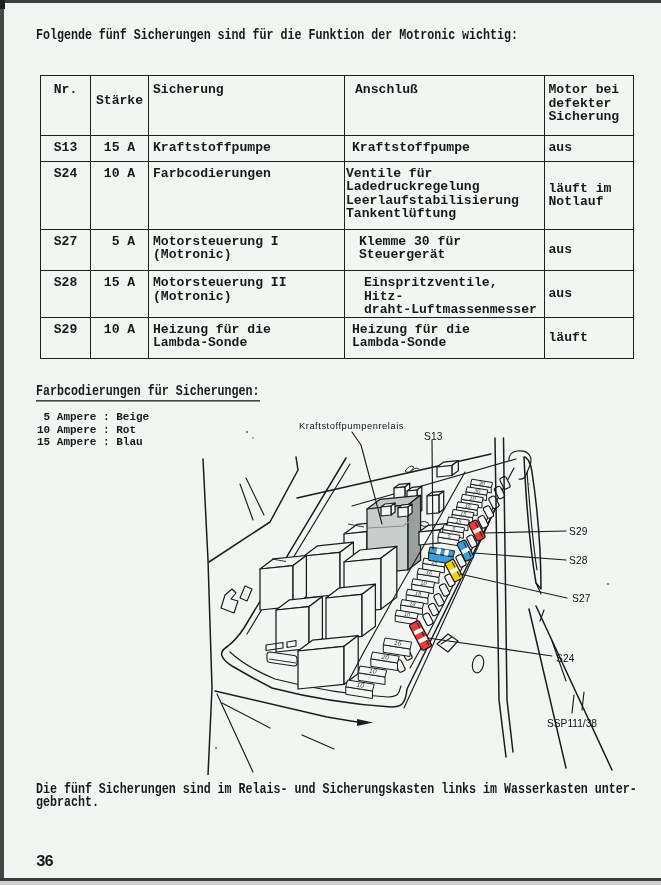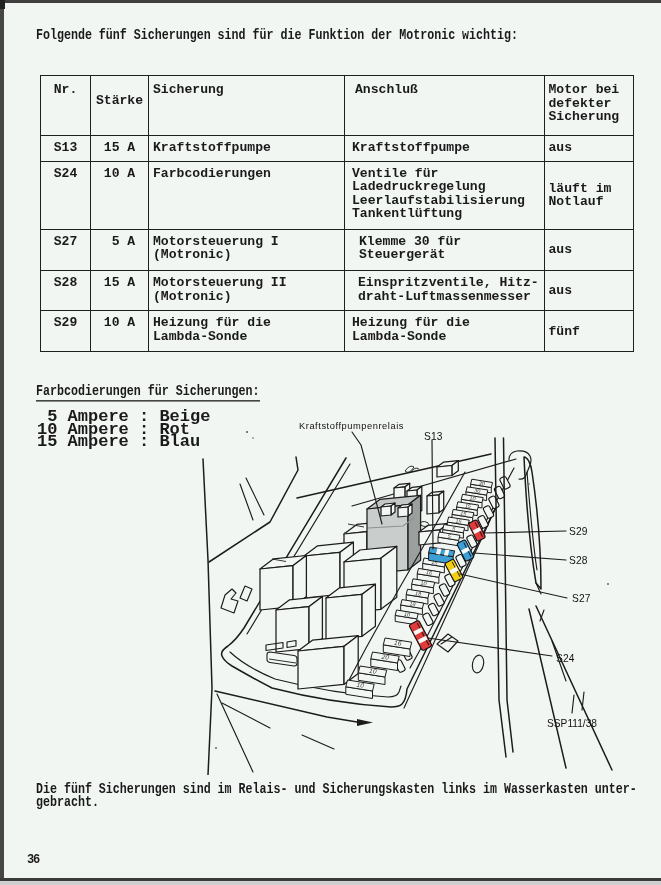--- a/index.html
+++ b/index.html
@@ -40,50 +40,50 @@
         <td class="c">S13</td>
         <td class="c">15 A</td>
         <td>Kraftstoffpumpe</td>
         <td style="padding-left:7px">Kraftstoffpumpe</td>
         <td class="m">aus</td>
       </tr>
 <tr style="height:68.3px">
         <td class="c">S24</td>
         <td class="c">10 A</td>
         <td>Farbcodierungen</td>
-        <td style="padding-left:7px">Ventile für<br>Ladedruckregelung<br>Leerlaufstabilisierung<br>Tankentlüftung</td>
+        <td style="padding-left:1px">Ventile für<br>Ladedruckregelung<br>Leerlaufstabilisierung<br>Tankentlüftung</td>
         <td class="m">läuft im<br>Notlauf</td>
       </tr>
 <tr style="height:41.4px">
         <td class="c">S27</td>
         <td class="c">&nbsp;5 A</td>
         <td>Motorsteuerung I<br>(Motronic)</td>
         <td style="padding-left:14px">Klemme 30 für<br>Steuergerät</td>
         <td class="m">aus</td>
       </tr>
 <tr style="height:40.3px">
         <td class="c">S28</td>
         <td class="c">15 A</td>
         <td>Motorsteuerung II<br>(Motronic)</td>
-        <td style="padding-left:13px">Einspritzventile, Hitz-<br>draht-Luftmassenmesser</td>
+        <td style="padding-left:19px">Einspritzventile, Hitz-<br>draht-Luftmassenmesser</td>
         <td class="m">aus</td>
       </tr>
 <tr style="height:41px">
         <td class="c">S29</td>
         <td class="c">10 A</td>
         <td>Heizung für die<br>Lambda-Sonde</td>
         <td style="padding-left:7px">Heizung für die<br>Lambda-Sonde</td>
-        <td class="m">fünf</td>
+        <td class="m">läuft</td>
       </tr>
 </tbody>
   </table>
 
 <div style="position:absolute;left:36px;top:381.5px;font-size:11.65px;font-weight:700;border-bottom:1.1px solid #1a1a1a;padding-bottom:0.5px;transform:scaleY(1.3);transform-origin:0 0;">Farbcodierungen für Sicherungen:</div>
 
-<div style="position:absolute;left:37px;top:411px;font-size:17px;line-height:12.6px;font-weight:700;white-space:pre;"> 5 Ampere : Beige
+<div style="position:absolute;left:37px;top:411px;font-size:11px;line-height:12.6px;font-weight:700;white-space:pre;"> 5 Ampere : Beige
 10 Ampere : Rot
 15 Ampere : Blau</div>
 <svg width="476" height="365" viewBox="185 410 476 365" style="position:absolute;left:185px;top:410px" xmlns="http://www.w3.org/2000/svg">
 <path d="M203,459 L208,560 L212,688 L208,775" fill="none" stroke="#1c1c1c" stroke-width="1.5" stroke-linecap="round" stroke-linejoin="round"></path>
 <path d="M296,457 L298,470 L270,522 L209,562" fill="none" stroke="#1c1c1c" stroke-width="1.5" stroke-linecap="round" stroke-linejoin="round"></path>
 <path d="M240,484 L253,520" fill="none" stroke="#1c1c1c" stroke-width="1.15" stroke-linecap="round" stroke-linejoin="round"></path>
 <path d="M246,478 L264,515" fill="none" stroke="#1c1c1c" stroke-width="1.15" stroke-linecap="round" stroke-linejoin="round"></path>
 <path d="M297,498 L491,454" fill="none" stroke="#1c1c1c" stroke-width="1.5" stroke-linecap="round" stroke-linejoin="round"></path>
 <path d="M405,471 q5,-7 9,-4 q-5,8 -9,4 M410,473 q5,-7 9,-4" fill="none" stroke="#1c1c1c" stroke-width="0.9"></path>
 <path d="M352,506 L516,459" fill="none" stroke="#1c1c1c" stroke-width="1.15" stroke-linecap="round" stroke-linejoin="round"></path>
@@ -373,12 +373,12 @@
       <circle cx="253" cy="438" r="0.8"></circle>
       <circle cx="345" cy="533" r="0.9"></circle>
       <circle cx="216" cy="748" r="0.9"></circle>
       <circle cx="529" cy="484" r="0.8"></circle>
       <circle cx="608" cy="584" r="0.9"></circle>
     </g>
 </svg>
 
 <div style="position:absolute;left:36px;top:782.5px;font-size:11.65px;font-weight:700;line-height:10.4px;transform:scaleY(1.3);transform-origin:0 0;">Die fünf Sicherungen sind im Relais- und Sicherungskasten links im Wasserkasten unter-<br>gebracht.</div>
 
-<div style="position:absolute;left:27px;top:852.5px;font-size:12px;letter-spacing:-1.3px;font-weight:700;">36</div>
+<div style="position:absolute;left:36px;top:852.5px;font-size:16px;letter-spacing:-1.3px;font-weight:700;">36</div>
 </body></html>

